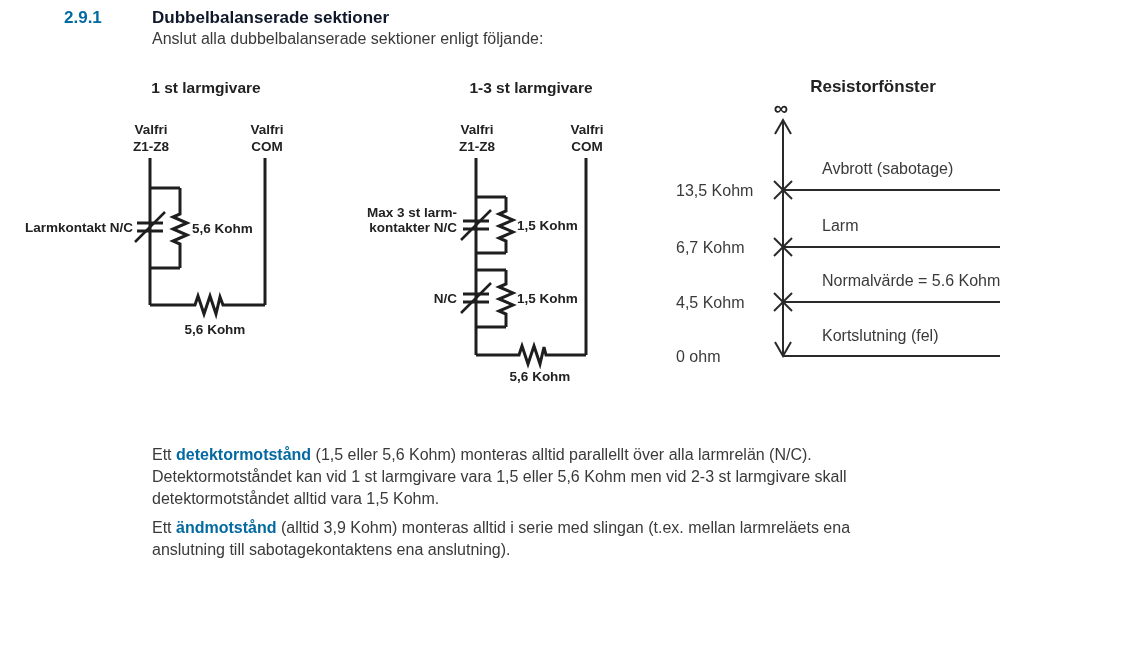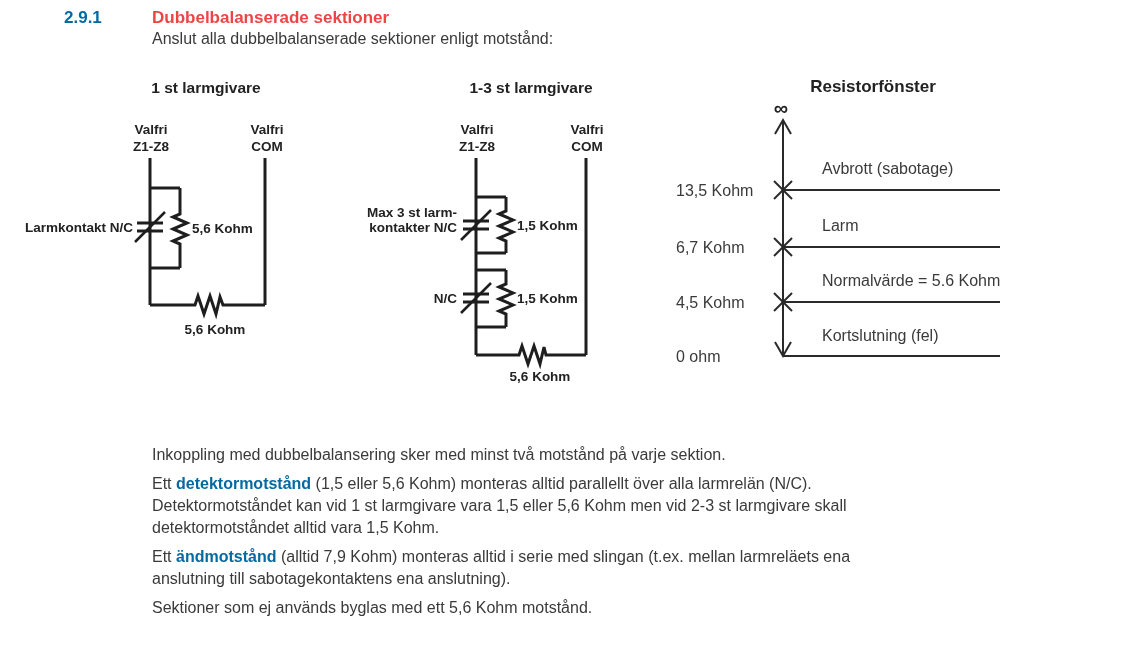--- a/index.html
+++ b/index.html
@@ -4,21 +4,21 @@
 <style>
   html,body{margin:0;padding:0;}
   body{
     width:1140px;height:658px;position:relative;overflow:hidden;
     background:#ffffff;
     font-family:"Liberation Sans","DejaVu Sans",sans-serif;
     color:#3a3a3a;
   }
   .sec-header{position:absolute;left:0;top:8px;width:1140px;}
   .sec-num{position:absolute;left:64px;top:0;font-size:17px;font-weight:bold;color:#0369a1;}
-  .sec-title{position:absolute;left:152px;top:0;font-size:17px;font-weight:bold;color:#ef4444;margin:0;}
+  .sec-title{position:absolute;left:152px;top:0;font-size:17px;font-weight:bold;color:#0f172a;margin:0;}
   .sec-sub{position:absolute;left:152px;top:22px;font-size:16px;color:#3a3a3a;margin:0;}
 
   svg{position:absolute;overflow:visible;}
   #svg-single{left:16px;top:76px;}
   #svg-multi{left:340px;top:76px;}
   #svg-window{left:660px;top:74px;}
 
   svg text{font-family:"Liberation Sans","DejaVu Sans",sans-serif;fill:#222222;}
   .d-title{font-size:15.5px;font-weight:bold;}
   .d-label{font-size:13.5px;font-weight:bold;}
@@ -34,21 +34,21 @@
   .body-text p{margin:0 0 7px 0;}
   .prewrap{white-space:pre-wrap;}
   b{color:#0369a1;}
 </style>
 </head>
 <body>
 
 <div class="sec-header">
   <span class="sec-num">2.9.1</span>
   <h1 class="sec-title">Dubbelbalanserade sektioner</h1>
-  <p class="sec-sub">Anslut alla dubbelbalanserade sektioner enligt motstånd:</p>
+  <p class="sec-sub">Anslut alla dubbelbalanserade sektioner enligt följande:</p>
 </div>
 
 <svg id="svg-single" width="300" height="270" viewBox="0 0 300 270">
   <text class="d-title" x="190" y="17" text-anchor="middle">1 st larmgivare</text>
   <text class="d-label" x="135" y="58" text-anchor="middle">Valfri</text>
   <text class="d-label" x="135" y="75" text-anchor="middle">Z1-Z8</text>
   <text class="d-label" x="251" y="58" text-anchor="middle">Valfri</text>
   <text class="d-label" x="251" y="75" text-anchor="middle">COM</text>
 
   <line class="wire" x1="134" y1="82" x2="134" y2="229"></line>
@@ -138,20 +138,18 @@
   <text class="w-label" x="16" y="234">4,5 Kohm</text>
   <text class="w-label" x="16" y="288">0 ohm</text>
 
   <text class="w-label" x="162" y="100">Avbrott (sabotage)</text>
   <text class="w-label" x="162" y="157">Larm</text>
   <text class="w-label" x="162" y="212">Normalvärde = 5.6 Kohm</text>
   <text class="w-label" x="162" y="267">Kortslutning (fel)</text>
 </svg>
 
 <div class="body-text">
-  <p><span class="prewrap">Inkoppling med dubbelbalansering sker med minst två motstånd på varje sektion.</span></p>
   <p><span class="prewrap">Ett </span><b>detektormotstånd</b><span class="prewrap"> (1,5 eller 5,6 Kohm) monteras alltid parallellt över alla larmrelän (N/C).
 Detektormotståndet kan vid 1 st larmgivare vara 1,5 eller 5,6 Kohm men vid 2-3 st larmgivare skall
 detektormotståndet alltid vara 1,5 Kohm.</span></p>
-  <p><span class="prewrap">Ett </span><b>ändmotstånd</b><span class="prewrap"> (alltid 7,9 Kohm) monteras alltid i serie med slingan (t.ex. mellan larmreläets ena
+  <p><span class="prewrap">Ett </span><b>ändmotstånd</b><span class="prewrap"> (alltid 3,9 Kohm) monteras alltid i serie med slingan (t.ex. mellan larmreläets ena
 anslutning till sabotagekontaktens ena anslutning).</span></p>
-  <p><span class="prewrap">Sektioner som ej används byglas med ett 5,6 Kohm motstånd.</span></p>
 </div>
 
 </body></html>

